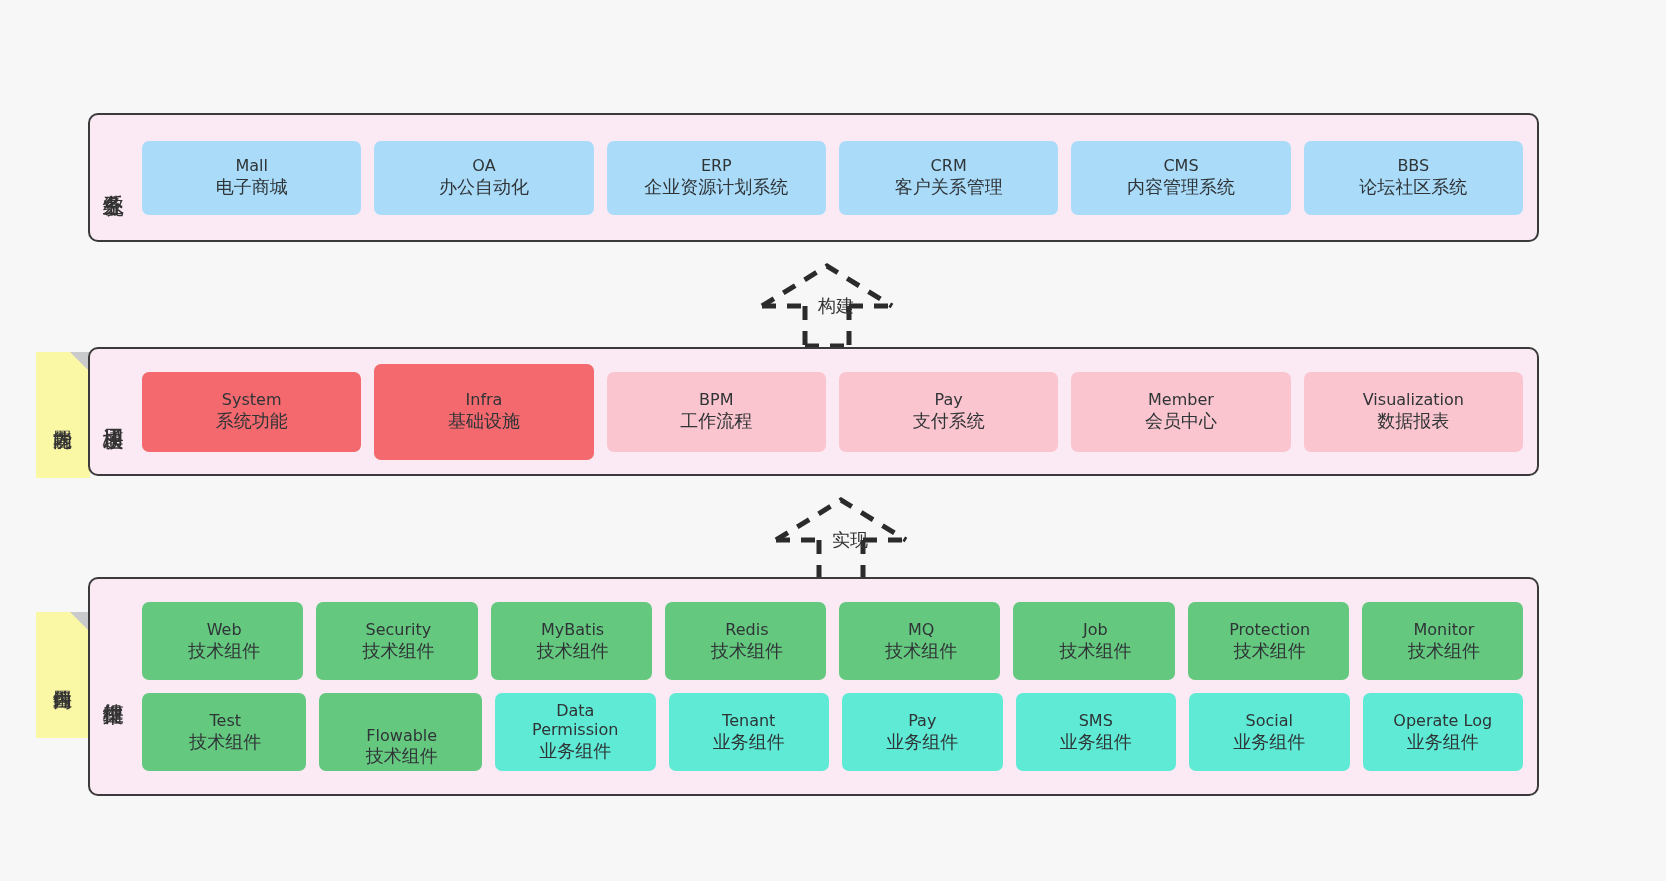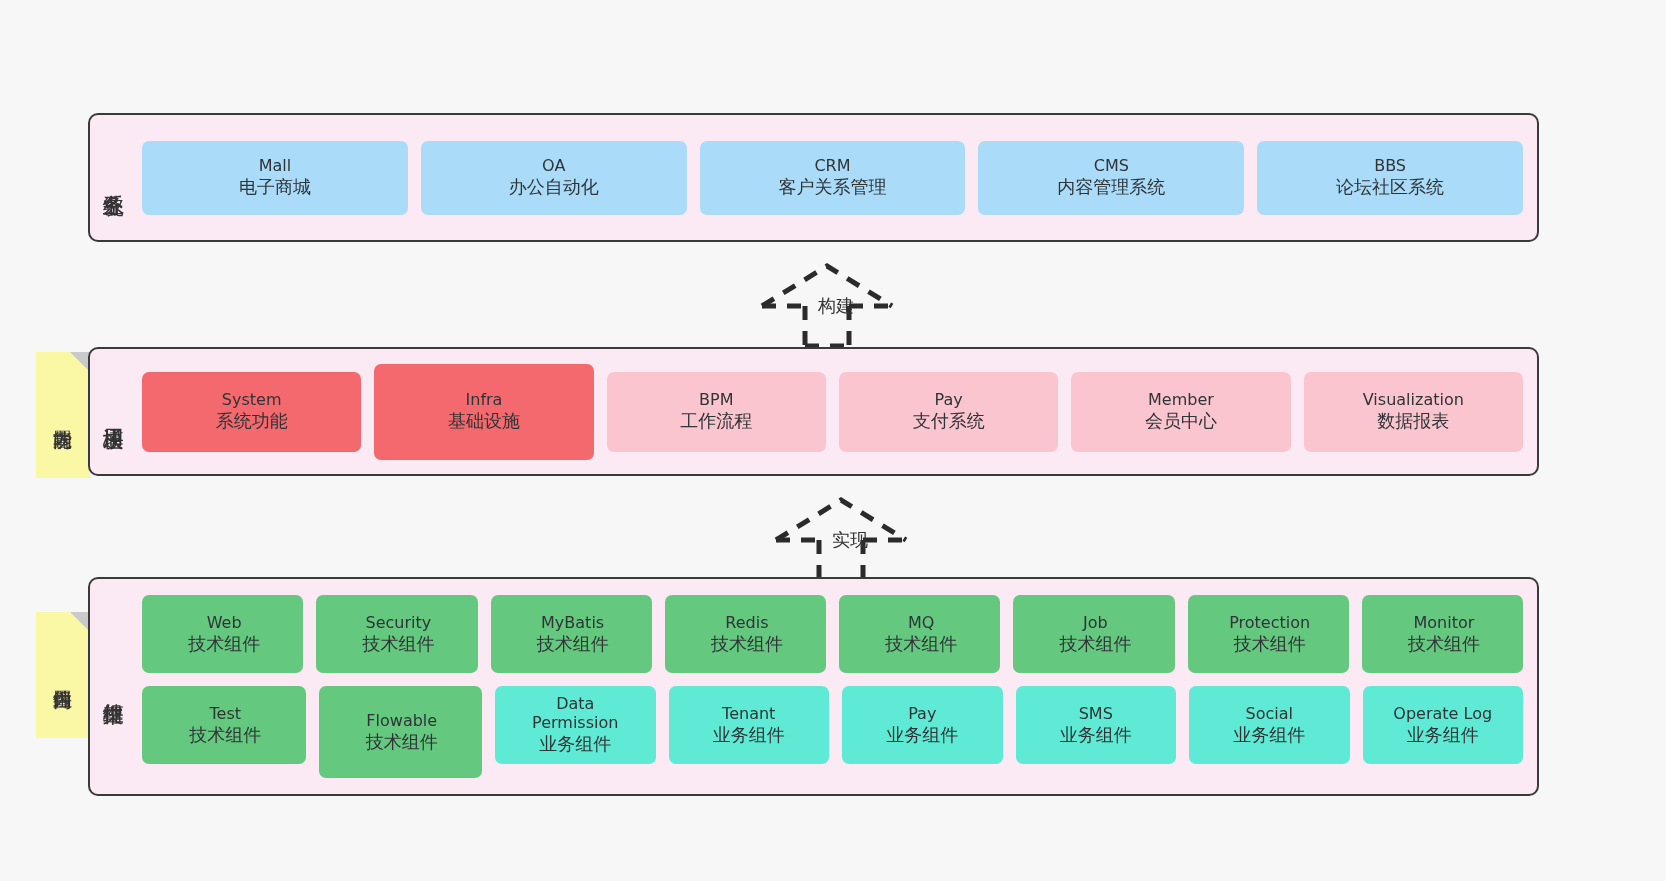--- a/index.html
+++ b/index.html
@@ -153,20 +153,24 @@
       <div class="node blue" style="height:74px;">
         <span class="en">Mall</span>
         <span class="cn">电子商城</span>
       </div>
 
       <div class="node blue" style="height:74px;">
         <span class="en">OA</span>
         <span class="cn">办公自动化</span>
       </div>
 
+      <div class="node blue" style="height:74px;">
+        <span class="en">ERP</span>
+        <span class="cn">企业资源计划系统</span>
+      </div>
 
       <div class="node blue" style="height:74px;">
         <span class="en">CRM</span>
         <span class="cn">客户关系管理</span>
       </div>
 
       <div class="node blue" style="height:74px;">
         <span class="en">CMS</span>
         <span class="cn">内容管理系统</span>
       </div>
@@ -286,21 +290,21 @@
           <span class="en">Monitor</span>
           <span class="cn">技术组件</span>
         </div>
       </div>
 
       <div class="row">
         <div class="node green" style="height:78px;">
           <span class="en">Test</span>
           <span class="cn">技术组件</span>
         </div>
-        <div class="node green" style="height:92px;">
+        <div class="node green" style="height:78px;justify-content:flex-end;">
           <span class="en">Flowable</span>
           <span class="cn">技术组件</span>
         </div>
         <div class="node lgreen" style="height:78px;">
           <span class="en" style="display:block;max-width:100px;">Data Permission</span>
           <span class="cn">业务组件</span>
         </div>
         <div class="node lgreen" style="height:78px;">
           <span class="en">Tenant</span>
           <span class="cn">业务组件</span>

